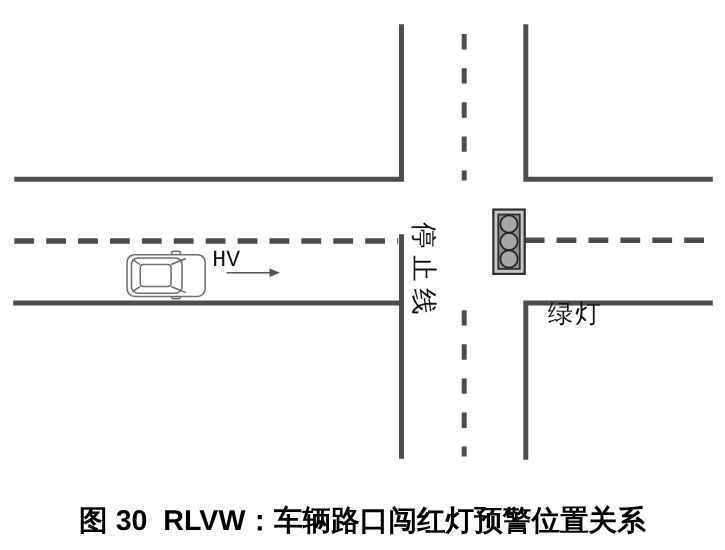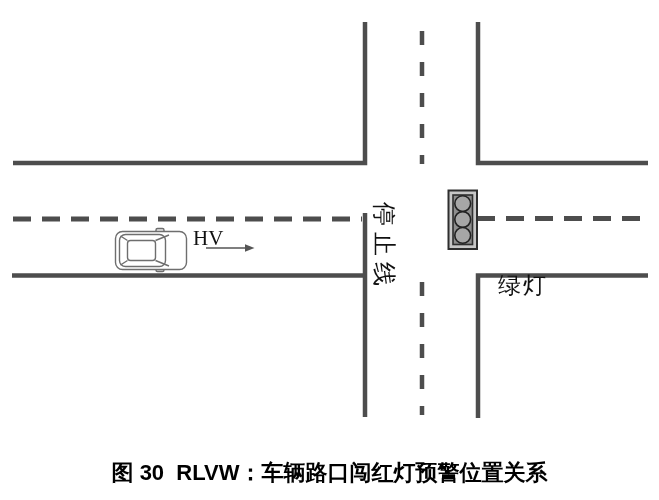--- a/index.html
+++ b/index.html
@@ -8,21 +8,21 @@
     width:659px;height:500px;
     background:#ffffff;
     overflow:hidden;
     font-family:"Liberation Sans", sans-serif;
     color:#111111;
   }
   #diagram-svg{position:absolute;left:0;top:0;}
   .lbl{position:absolute;color:#111111;}
   #hv-label{
     left:193px;top:227px;
-    font-family:Liberation Serif, serif;
+    font-family:Liberation Mono, monospace;
     font-size:21px;line-height:22px;
   }
   #stopline-label{
     left:397px;top:202px;
     width:110px;
     font-family:"Liberation Serif", serif;
     font-size:24px;line-height:26px;
     letter-spacing:6px;
     transform:rotate(90deg);
     transform-origin:top left;
@@ -33,21 +33,21 @@
     font-family:"Liberation Serif", serif;
     font-size:23px;line-height:25px;
     letter-spacing:2px;
     margin-top:48px;
   }
   #caption{
     position:absolute;left:0;top:459px;width:659px;
     text-align:center;
     font-family:"Liberation Sans", sans-serif;
     font-weight:700;
-    font-size:22px;line-height:28px;
+    font-size:26px;line-height:28px;
     white-space:pre;
     color:#000000;
   }
 </style>
 </head>
 <body>
 
 <div id="canvas">
 
   <svg id="diagram-svg" width="659" height="450" viewBox="0 0 659 450" fill="none" xmlns="http://www.w3.org/2000/svg">

